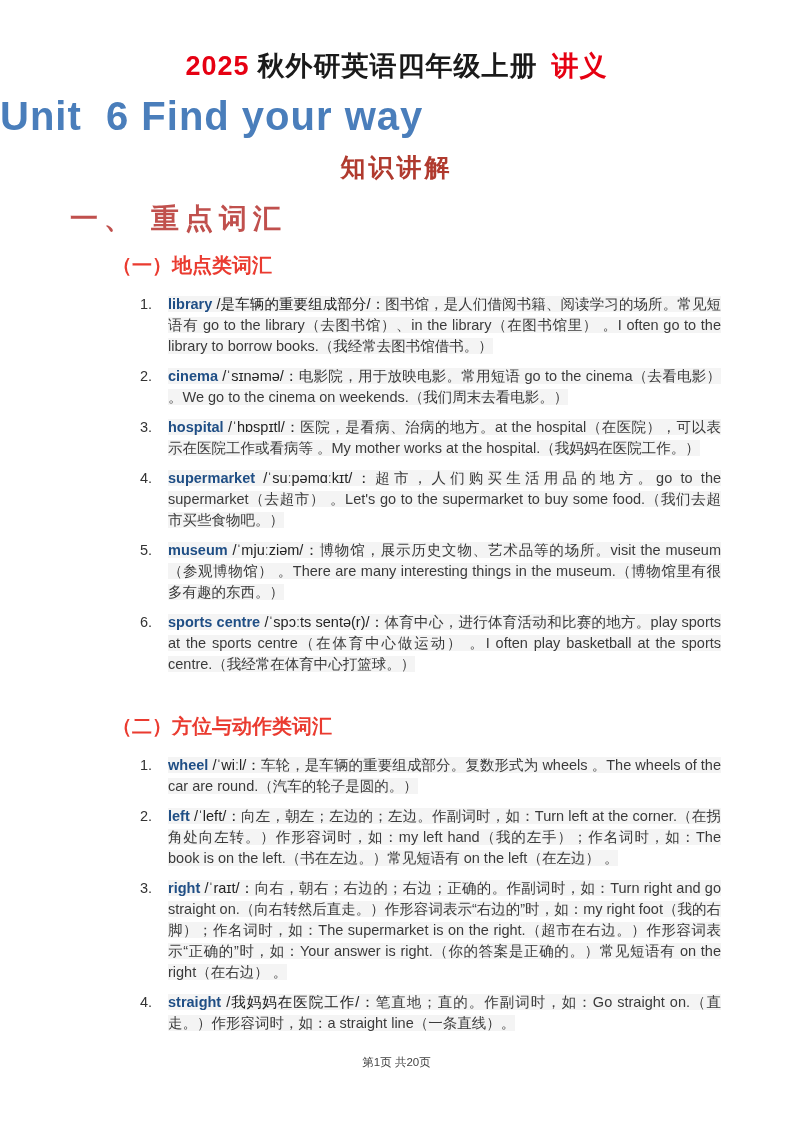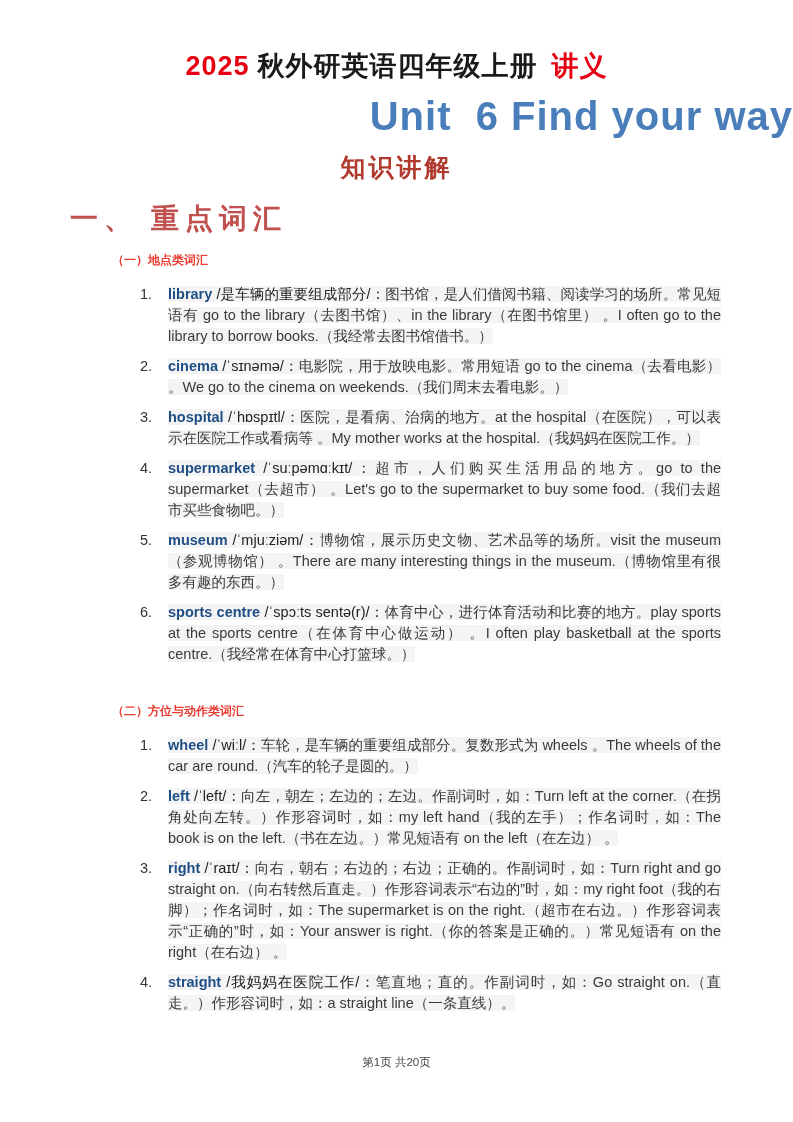--- a/index.html
+++ b/index.html
@@ -18,48 +18,47 @@
     font-size: 27px;
     font-weight: bold;
     color: #1a1a1a;
     letter-spacing: 1px;
   }
   .t-red { color: #e60012; }
   .t-main { margin-left: 8px; }
   .t-suffix { margin-left: 14px; }
   .unit-title {
     margin: 10px 0 0 0;
-    text-align: right;
+    text-align: left;
     font-size: 40px;
     font-weight: bold;
     color: #4a7ebb;
     white-space: pre;
     letter-spacing: 1px;
-    padding-left: 44px;
   }
   .subtitle {
     margin: 12px 0 0 0;
     text-align: center;
     font-size: 25px;
     font-weight: 600;
     color: #b03a2e;
     font-family: "Liberation Serif", serif;
     letter-spacing: 3px;
   }
   .section-head {
     margin: 16px 0 0 70px;
     font-size: 28px;
     font-weight: bold;
     color: #c0504d;
     font-family: "Liberation Serif", serif;
     letter-spacing: 6px;
   }
   .sub-head {
     margin: 14px 0 15px 112px;
-    font-size: 12px;
+    font-size: 20px;
     font-weight: bold;
     color: #ea3b30;
   }
   .sub-head.second { margin-top: 38px; }
   .vlist { margin: 0 72px 0 140px; }
   .item {
     display: flex;
     margin-bottom: 9px;
     font-size: 14.5px;
     line-height: 1.45;

